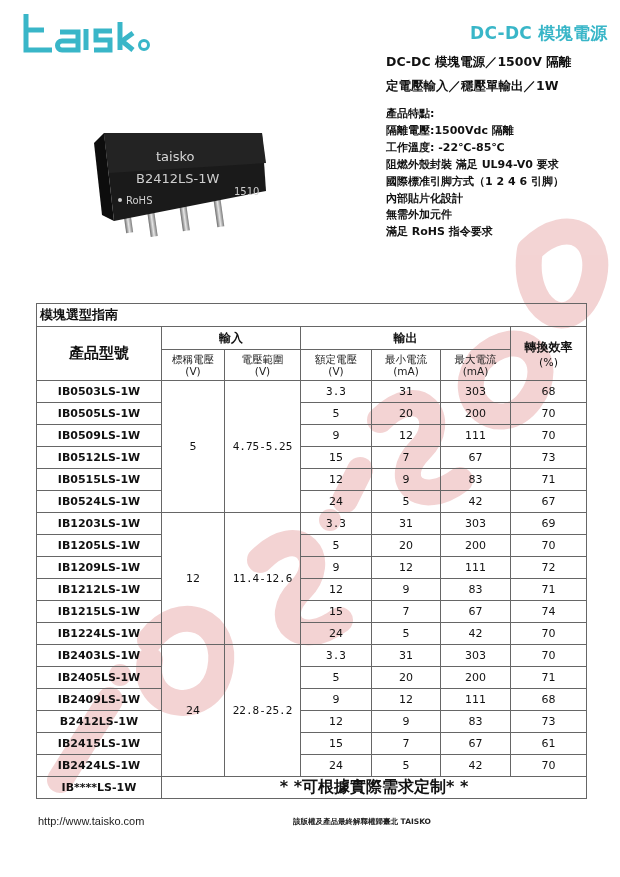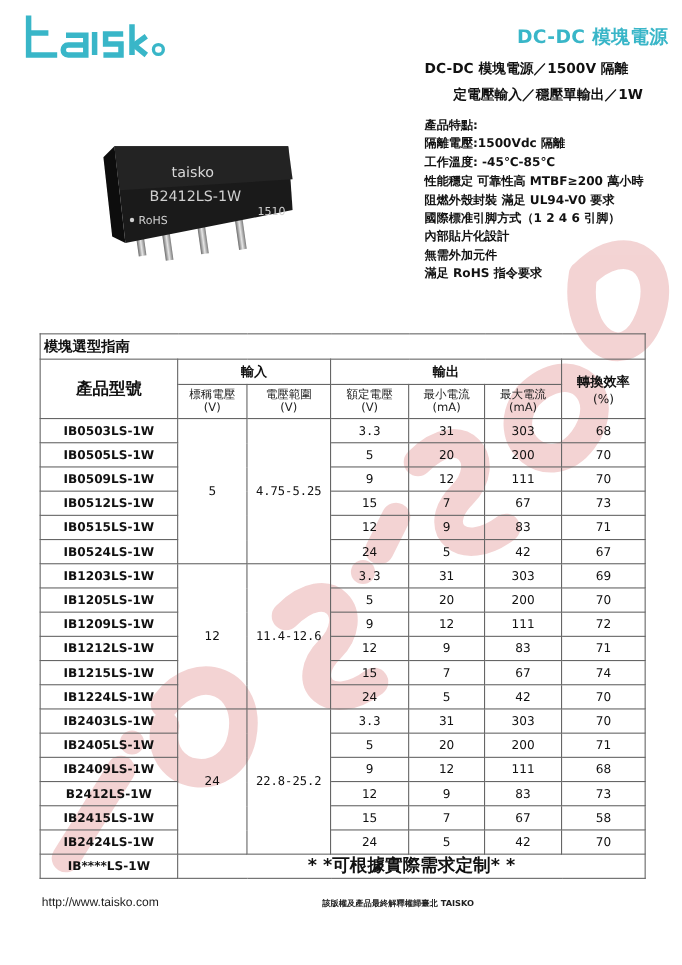--- a/index.html
+++ b/index.html
@@ -1,21 +1,21 @@
 <!DOCTYPE html>
 <html><head>
 <meta charset="utf-8">
 <style>
   html, body { margin:0; padding:0; background:#ffffff; }
   body { width:620px; height:877px; position:relative; overflow:hidden; font-family:"DejaVu Sans","Liberation Sans",sans-serif; color:#111; }
   .logo { position:absolute; left:22px; top:12px; width:130px; height:44px; }
   .logo svg { width:130px; height:44px; display:block; }
   .series-title { position:absolute; left:470px; top:22px; font-size:17px; font-weight:bold; color:#39b6c8; letter-spacing:0.3px; }
   .subtitle { position:absolute; left:386px; font-size:12.5px; font-weight:bold; color:#111; }
-  .sub1 { top:54px; } .sub2 { top:78px;margin-left:26px; }
+  .sub1 { top:54px; } .sub2 { top:78px; }
   .features { position:absolute; left:386px; top:106px; font-size:11px; line-height:16.9px; font-weight:bold; color:#111; }
   .features div { white-space:nowrap; }
   .product { position:absolute; left:84px; top:103px; width:190px; height:140px; }
   .watermark { position:absolute; left:0; top:0; width:620px; height:877px; pointer-events:none; }
   table.sel { position:absolute; left:36px; top:303px; width:550px; border-collapse:collapse; table-layout:fixed; font-size:11px; }
   table.sel td { border:1px solid #666; text-align:center; padding:0; height:21px; }
   table.sel td.caption { text-align:left; font-weight:bold; font-size:13px; height:22px; padding-left:3px; border-bottom:1px solid #666; }
   table.sel td.hd-big { font-weight:bold; font-size:15px; }
   table.sel td.hd-grp { font-weight:bold; font-size:12px; height:22px; }
   table.sel td.hd-sub { font-size:10.5px; line-height:12px; height:30px; color:#222; }
@@ -85,22 +85,21 @@
     <text x="52" y="80" font-family="DejaVu Sans, sans-serif" font-size="13" fill="#cfcfcf">B2412LS-1W</text>
     <circle cx="36" cy="97" r="2" fill="#cfcfcf"></circle>
     <text x="42" y="101" font-family="DejaVu Sans, sans-serif" font-size="10" fill="#cfcfcf">RoHS</text>
     <text x="150" y="92" font-family="DejaVu Sans, sans-serif" font-size="10" fill="#cfcfcf">1510</text>
   </svg>
 </div>
 
 <div class="features">
   <div>產品特點:</div>
   <div>隔離電壓:1500Vdc 隔離</div>
-  <div>工作溫度:  -45℃-85℃</div>
-  <div>性能穩定   可靠性高  MTBF≥200 萬小時</div>
+  <div>工作溫度:  -22℃-85℃</div>
   <div>阻燃外殼封裝  滿足 UL94-V0 要求</div>
   <div>國際標准引脚方式（1  2  4  6 引脚）</div>
   <div>內部貼片化設計</div>
   <div>無需外加元件</div>
   <div>滿足 RoHS 指令要求</div>
 </div>
 
 <table class="sel">
   <colgroup>
     <col style="width:125px">
@@ -264,21 +263,21 @@
         <td>12</td>
         <td>9</td>
         <td>83</td>
         <td>73</td>
       </tr>
       <tr>
         <td class="model">IB2415LS-1W</td>
         <td>15</td>
         <td>7</td>
         <td>67</td>
-        <td>58</td>
+        <td>61</td>
       </tr>
       <tr>
         <td class="model">IB2424LS-1W</td>
         <td>24</td>
         <td>5</td>
         <td>42</td>
         <td>70</td>
       </tr>
     </tbody>
   <tbody>

